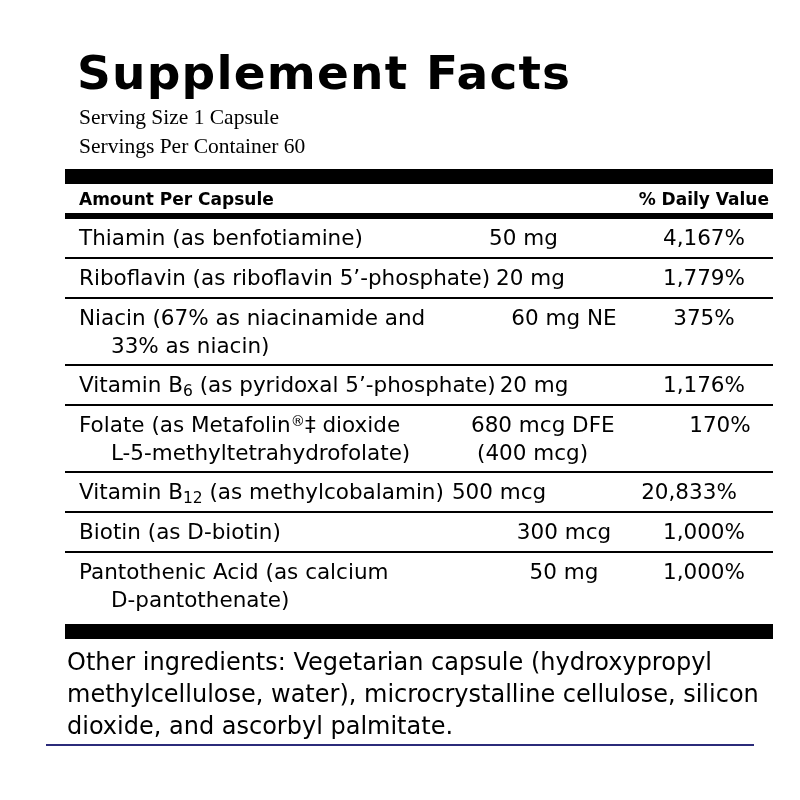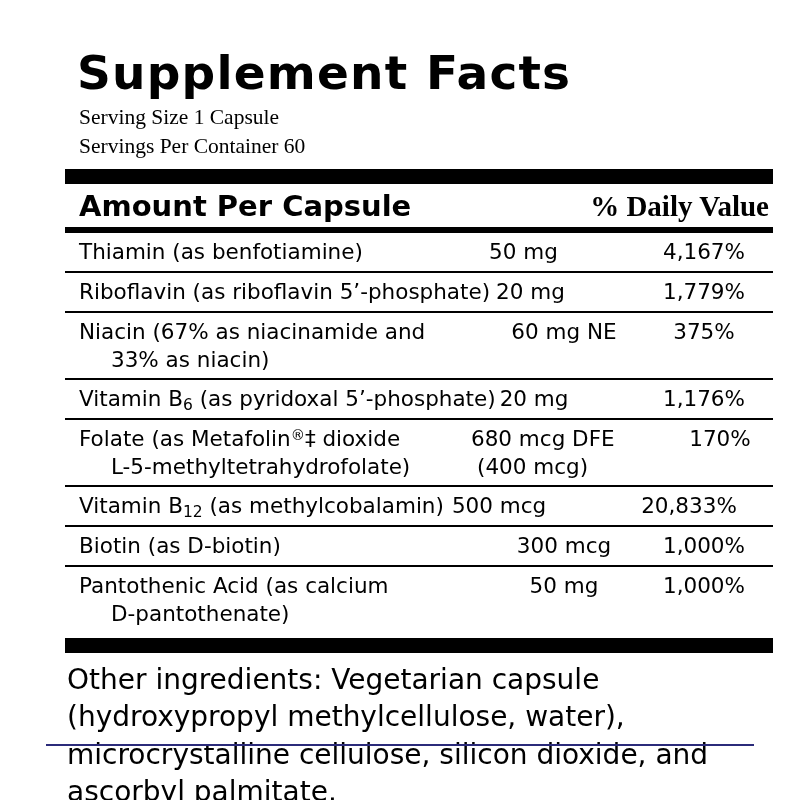--- a/index.html
+++ b/index.html
@@ -45,26 +45,26 @@
     height: 6px;
     background: #000;
   }
   .rule-thin {
     height: 2px;
     background: #000;
   }
   .hdr-row {
     display: flex;
     align-items: flex-end;
-    font-size: 29px;
+    font-size: 17px;
     font-weight: bold;
     padding: 5px 2px 4px 14px;
   }
   .hdr-left { flex: 1 1 auto; white-space: nowrap; }
-  .hdr-right { flex: 0 0 auto; white-space: nowrap; padding-right: 2px; font-family: Liberation Serif, serif; }
+  .hdr-right { flex: 0 0 auto; white-space: nowrap; padding-right: 2px; }
 
   .row {
     display: flex;
     align-items: flex-start;
     font-size: 21.5px;
     line-height: 1.28;
     padding: 5px 2px 5px 14px;
     min-height: 28px;
   }
   .nm {
@@ -105,21 +105,21 @@
     font-size: 0.66em;
     vertical-align: baseline;
     position: relative;
     top: -0.42em;
   }
   .two-line-wrap {
     display: flex;
     flex-direction: column;
   }
   .other {
-    font-size: 28px;
+    font-size: 24px;
     line-height: 1.33;
     padding: 8px 2px 0 2px;
     text-align: left;
   }
   .bottom-rule {
     position: absolute;
     left: 46px;
     top: 744px;
     width: 708px;
     height: 2px;

